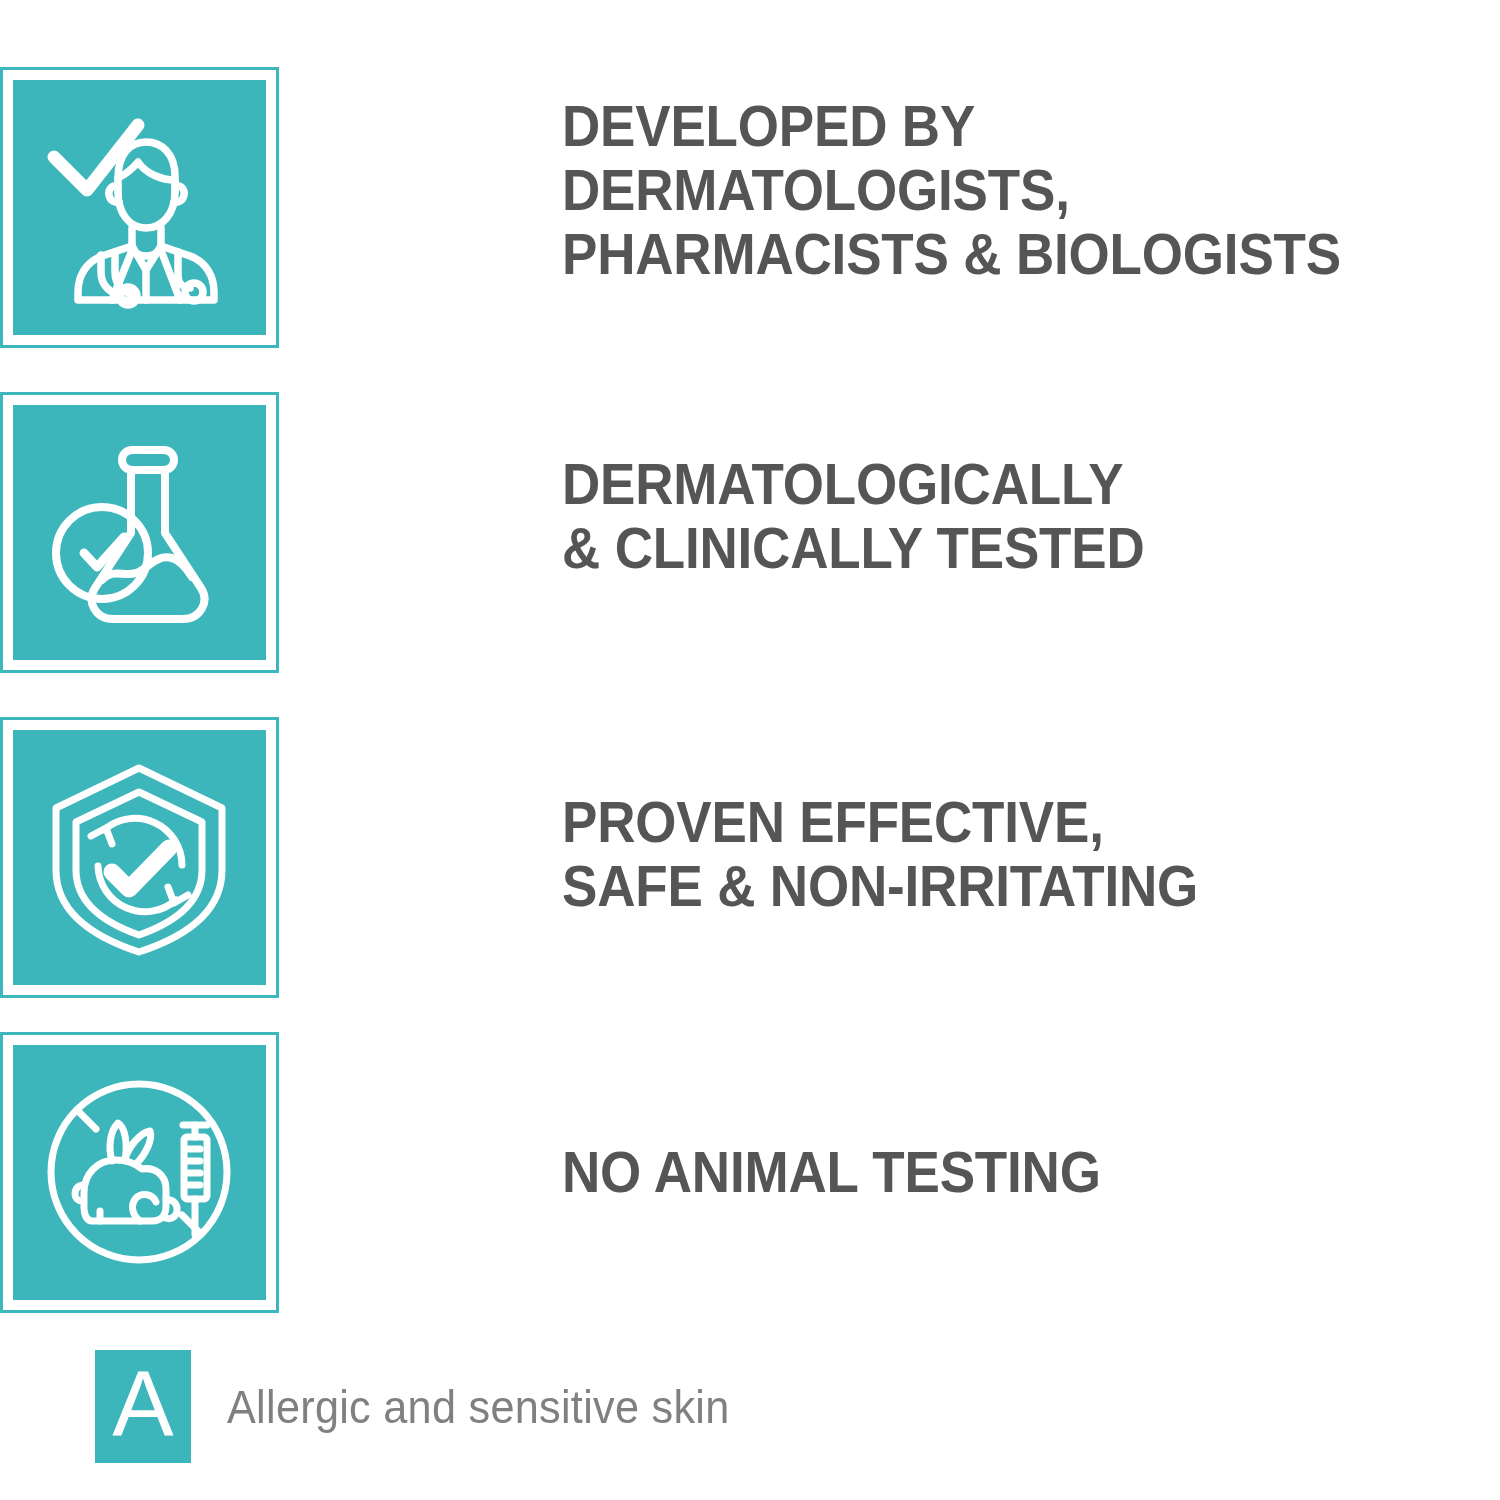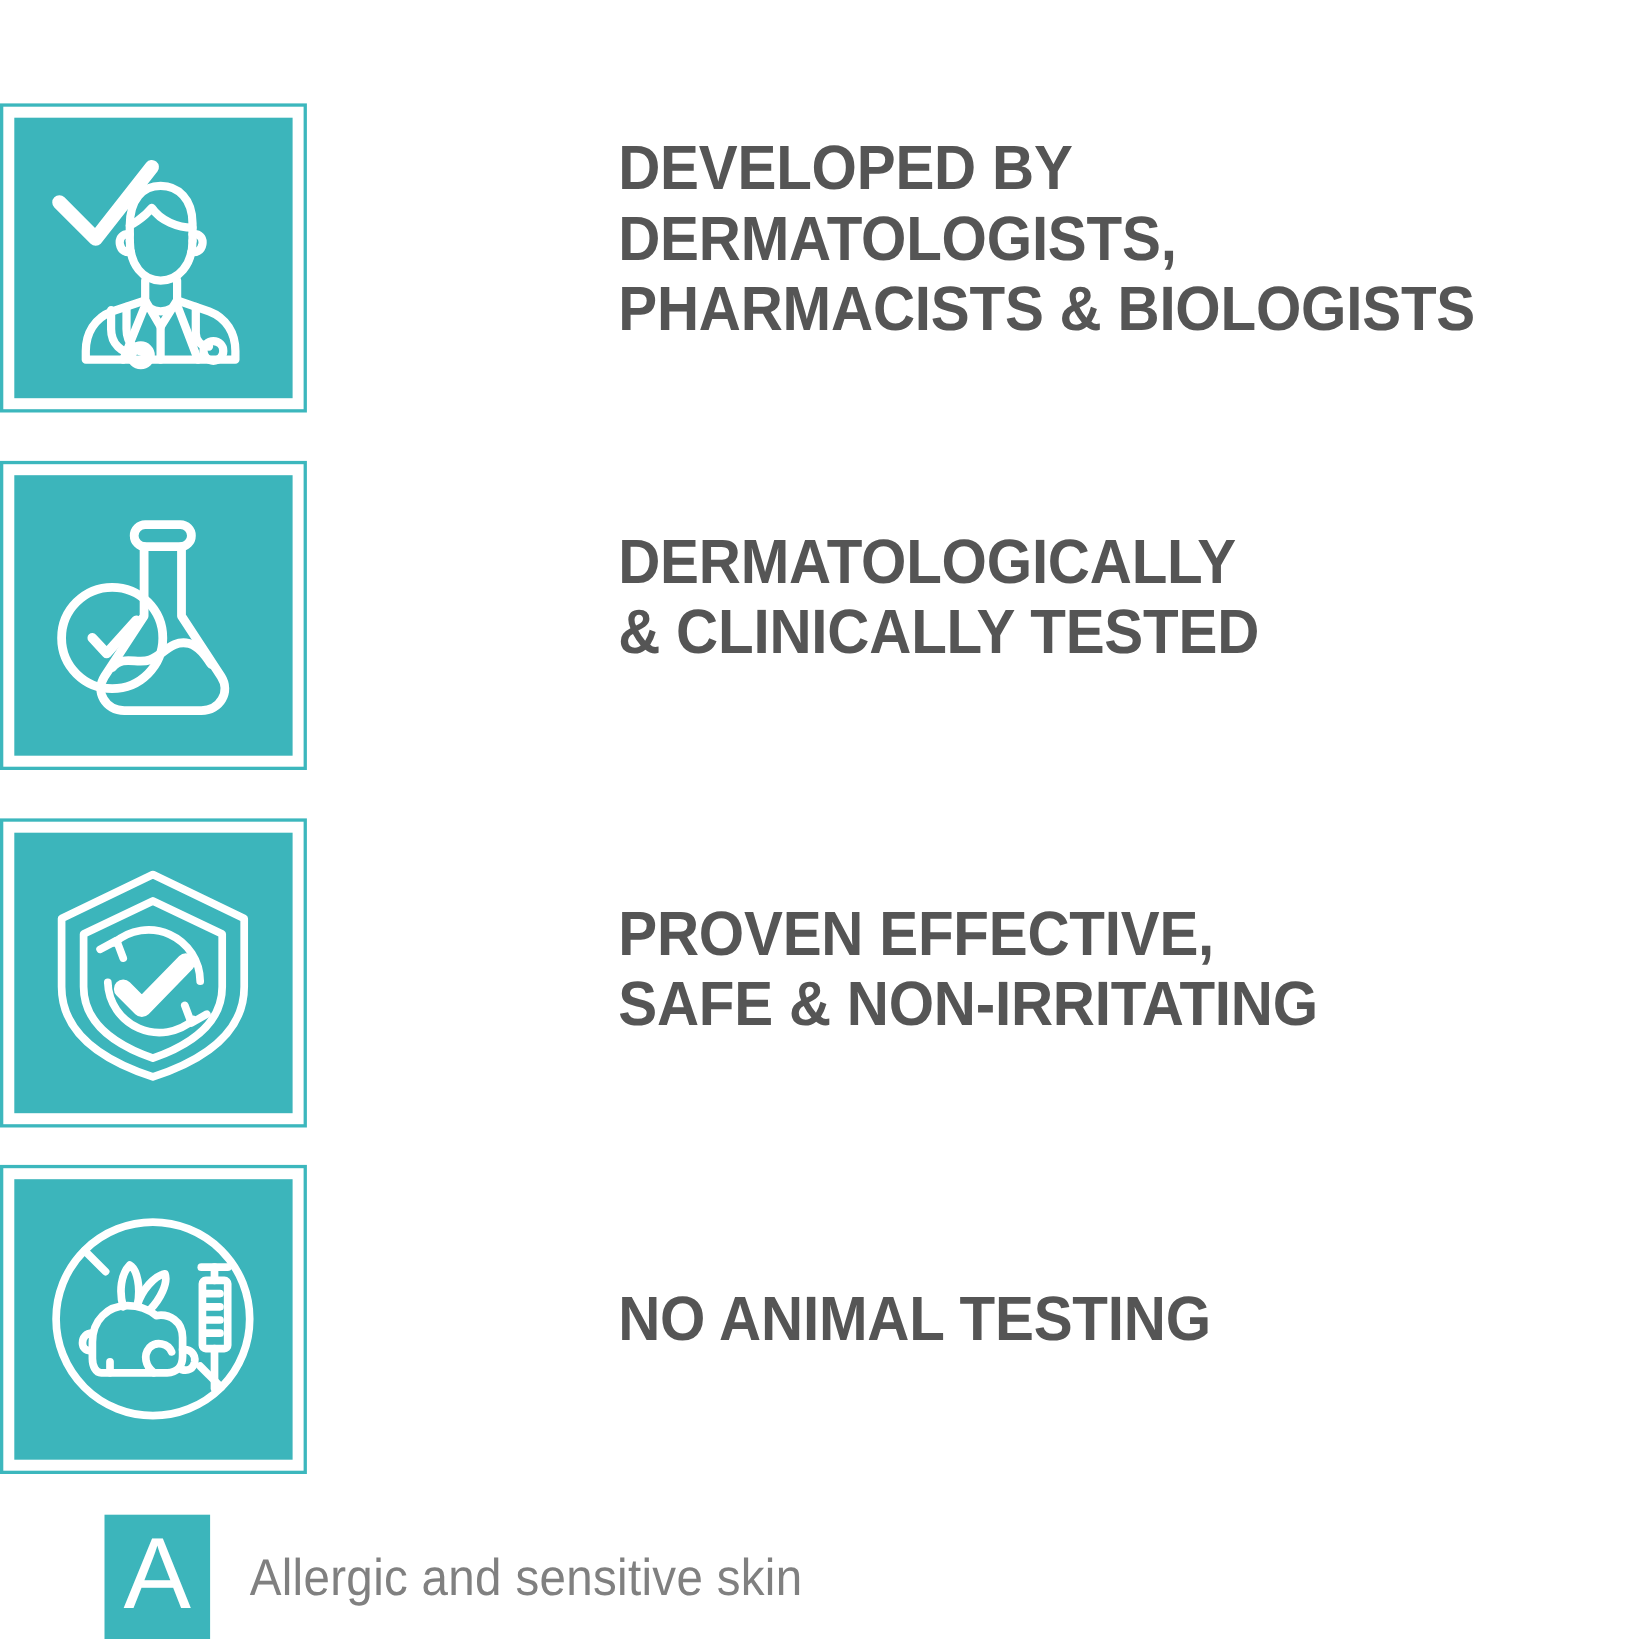--- a/index.html
+++ b/index.html
@@ -14,21 +14,20 @@
     overflow: hidden;
     position: relative;
   }
 
   .sheet {
     position: absolute;
     left: 0; top: 0;
     width: 1500px;
     height: 1458px;
     background: #ffffff;
-    margin-top: 27px;
   }
 
   .icon-frame {
     position: absolute;
     width: 279px;
     height: 281px;
     box-sizing: border-box;
     border: 3px solid #3cb7bd;
     padding: 10px;
     background: #ffffff;

